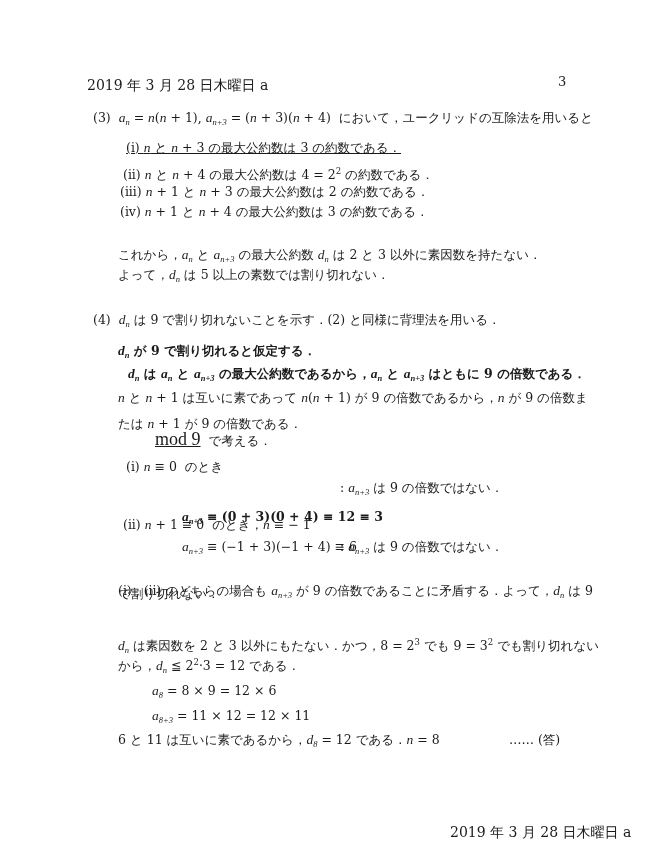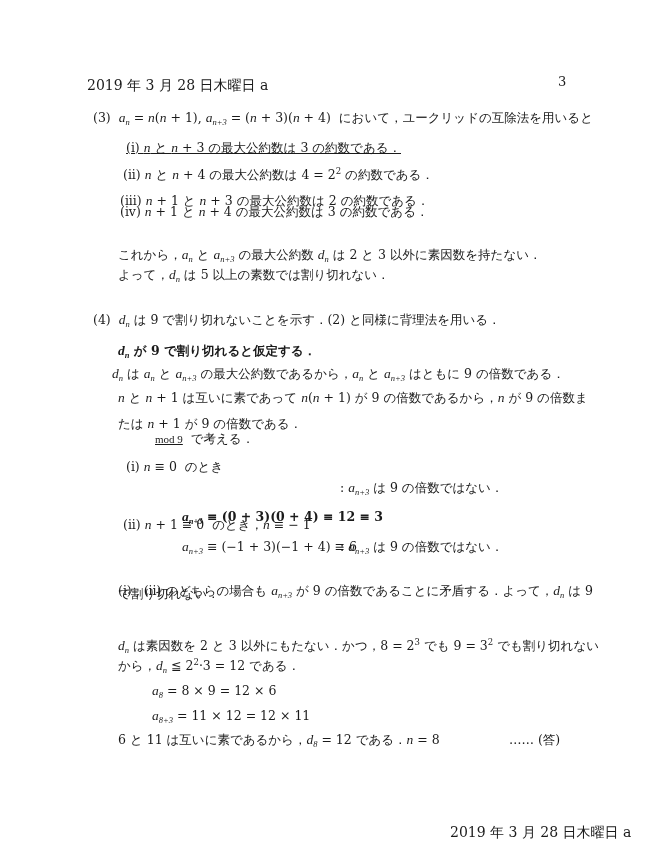--- a/index.html
+++ b/index.html
@@ -4,43 +4,43 @@
 <style>
   html, body { margin: 0; padding: 0; background: #ffffff; }
   body { width: 663px; height: 860px; position: relative; overflow: hidden;
          font-family: "DejaVu Serif", "Liberation Serif", serif; color: #1a1a1a; }
   .ln { position: absolute; white-space: nowrap; font-size: 12.5px; line-height: 16px; }
   .hdr { font-size: 14px; }
   .pg { font-size: 13px; }
   i.m { font-style: italic; font-family: "Liberation Serif", "DejaVu Serif", serif; font-size: 13.5px; }
   sub { font-size: 8.5px; vertical-align: -3px; font-style: italic; }
   sup { font-size: 8.5px; vertical-align: 5px; }
-  .r { font-family: "Liberation Serif", "DejaVu Serif", serif; font-size: 11px; text-decoration: underline; }
+  .r { font-family: "Liberation Serif", "DejaVu Serif", serif; font-size: 18px; text-decoration: underline; }
 </style>
 </head>
 <body>
 
 <div>
 
   <div class="ln hdr" style="left:87px;top:77px;">2019 年 3 月 28 日木曜日 a</div>
   <div class="ln pg" style="left:558px;top:74px;">3</div>
 
   <div class="ln" style="left:93px;top:110px;">(3)&nbsp; <i class="m">a<sub>n</sub></i> = <i class="m">n</i>(<i class="m">n</i> + 1), <i class="m">a<sub>n+3</sub></i> = (<i class="m">n</i> + 3)(<i class="m">n</i> + 4)&nbsp; において，ユークリッドの互除法を用いると</div>
 
   <div class="ln" style="left:126px;top:140px;text-decoration:underline;">(i) <i class="m">n</i> と <i class="m">n</i> + 3 の最大公約数は 3 の約数である．</div>
   <div class="ln" style="left:123px;top:163px;">(ii) <i class="m">n</i> と <i class="m">n</i> + 4 の最大公約数は 4 = 2<sup>2</sup> の約数である．</div>
-  <div class="ln" style="left:120px;top:184px;margin-top:9px;">(iii) <i class="m">n</i> + 1 と <i class="m">n</i> + 3 の最大公約数は 2 の約数である．</div>
+  <div class="ln" style="left:120px;top:184px;">(iii) <i class="m">n</i> + 1 と <i class="m">n</i> + 3 の最大公約数は 2 の約数である．</div>
   <div class="ln" style="left:120px;top:204px;">(iv) <i class="m">n</i> + 1 と <i class="m">n</i> + 4 の最大公約数は 3 の約数である．</div>
 
   <div class="ln" style="left:118px;top:247px;">これから，<i class="m">a<sub>n</sub></i> と <i class="m">a<sub>n+3</sub></i> の最大公約数 <i class="m">d<sub>n</sub></i> は 2 と 3 以外に素因数を持たない．</div>
   <div class="ln" style="left:118px;top:267px;">よって，<i class="m">d<sub>n</sub></i> は 5 以上の素数では割り切れない．</div>
 
   <div class="ln" style="left:93px;top:312px;">(4)&nbsp; <i class="m">d<sub>n</sub></i> は 9 で割り切れないことを示す．(2) と同様に背理法を用いる．</div>
   <div class="ln" style="left:118px;top:343px;font-weight:bold;"><i class="m">d<sub>n</sub></i> が 9 で割り切れると仮定する．</div>
-  <div class="ln" style="left:112px;top:366px;"><i class="m">d<sub>n</sub></i> は <i class="m">a<sub>n</sub></i> と <i class="m">a<sub>n+3</sub></i> の最大公約数であるから，<i class="m">a<sub>n</sub></i> と <i class="m">a<sub>n+3</sub></i> はともに 9 の倍数である．</div>
+  <div class="ln" style="left:128px;top:366px;font-weight:bold;"><i class="m">d<sub>n</sub></i> は <i class="m">a<sub>n</sub></i> と <i class="m">a<sub>n+3</sub></i> の最大公約数であるから，<i class="m">a<sub>n</sub></i> と <i class="m">a<sub>n+3</sub></i> はともに 9 の倍数である．</div>
   <div class="ln" style="left:118px;top:390px;"><i class="m">n</i> と <i class="m">n</i> + 1 は互いに素であって <i class="m">n</i>(<i class="m">n</i> + 1) が 9 の倍数であるから，<i class="m">n</i> が 9 の倍数ま</div>
   <div class="ln" style="left:118px;top:407px;margin-top:9px;">たは <i class="m">n</i> + 1 が 9 の倍数である．</div>
   <div class="ln" style="left:155px;top:431px;"><span class="r">mod 9</span>&nbsp; で考える．</div>
 
   <div class="ln" style="left:126px;top:459px;">(i) <i class="m">n</i> ≡ 0&nbsp; のとき</div>
   <div class="ln" style="left:182px;top:509px;font-weight:bold;"><i class="m">a<sub>n+3</sub></i> ≡ (0 + 3)(0 + 4) ≡ 12 ≡ 3</div>
   <div class="ln" style="left:340px;top:480px;">: <i class="m">a<sub>n+3</sub></i> は 9 の倍数ではない．</div>
 
   <div class="ln" style="left:123px;top:517px;">(ii) <i class="m">n</i> + 1 ≡ 0&nbsp; のとき，<i class="m">n</i> ≡ − 1</div>
   <div class="ln" style="left:182px;top:539px;"><i class="m">a<sub>n+3</sub></i> ≡ (−1 + 3)(−1 + 4) ≡ 6</div>

